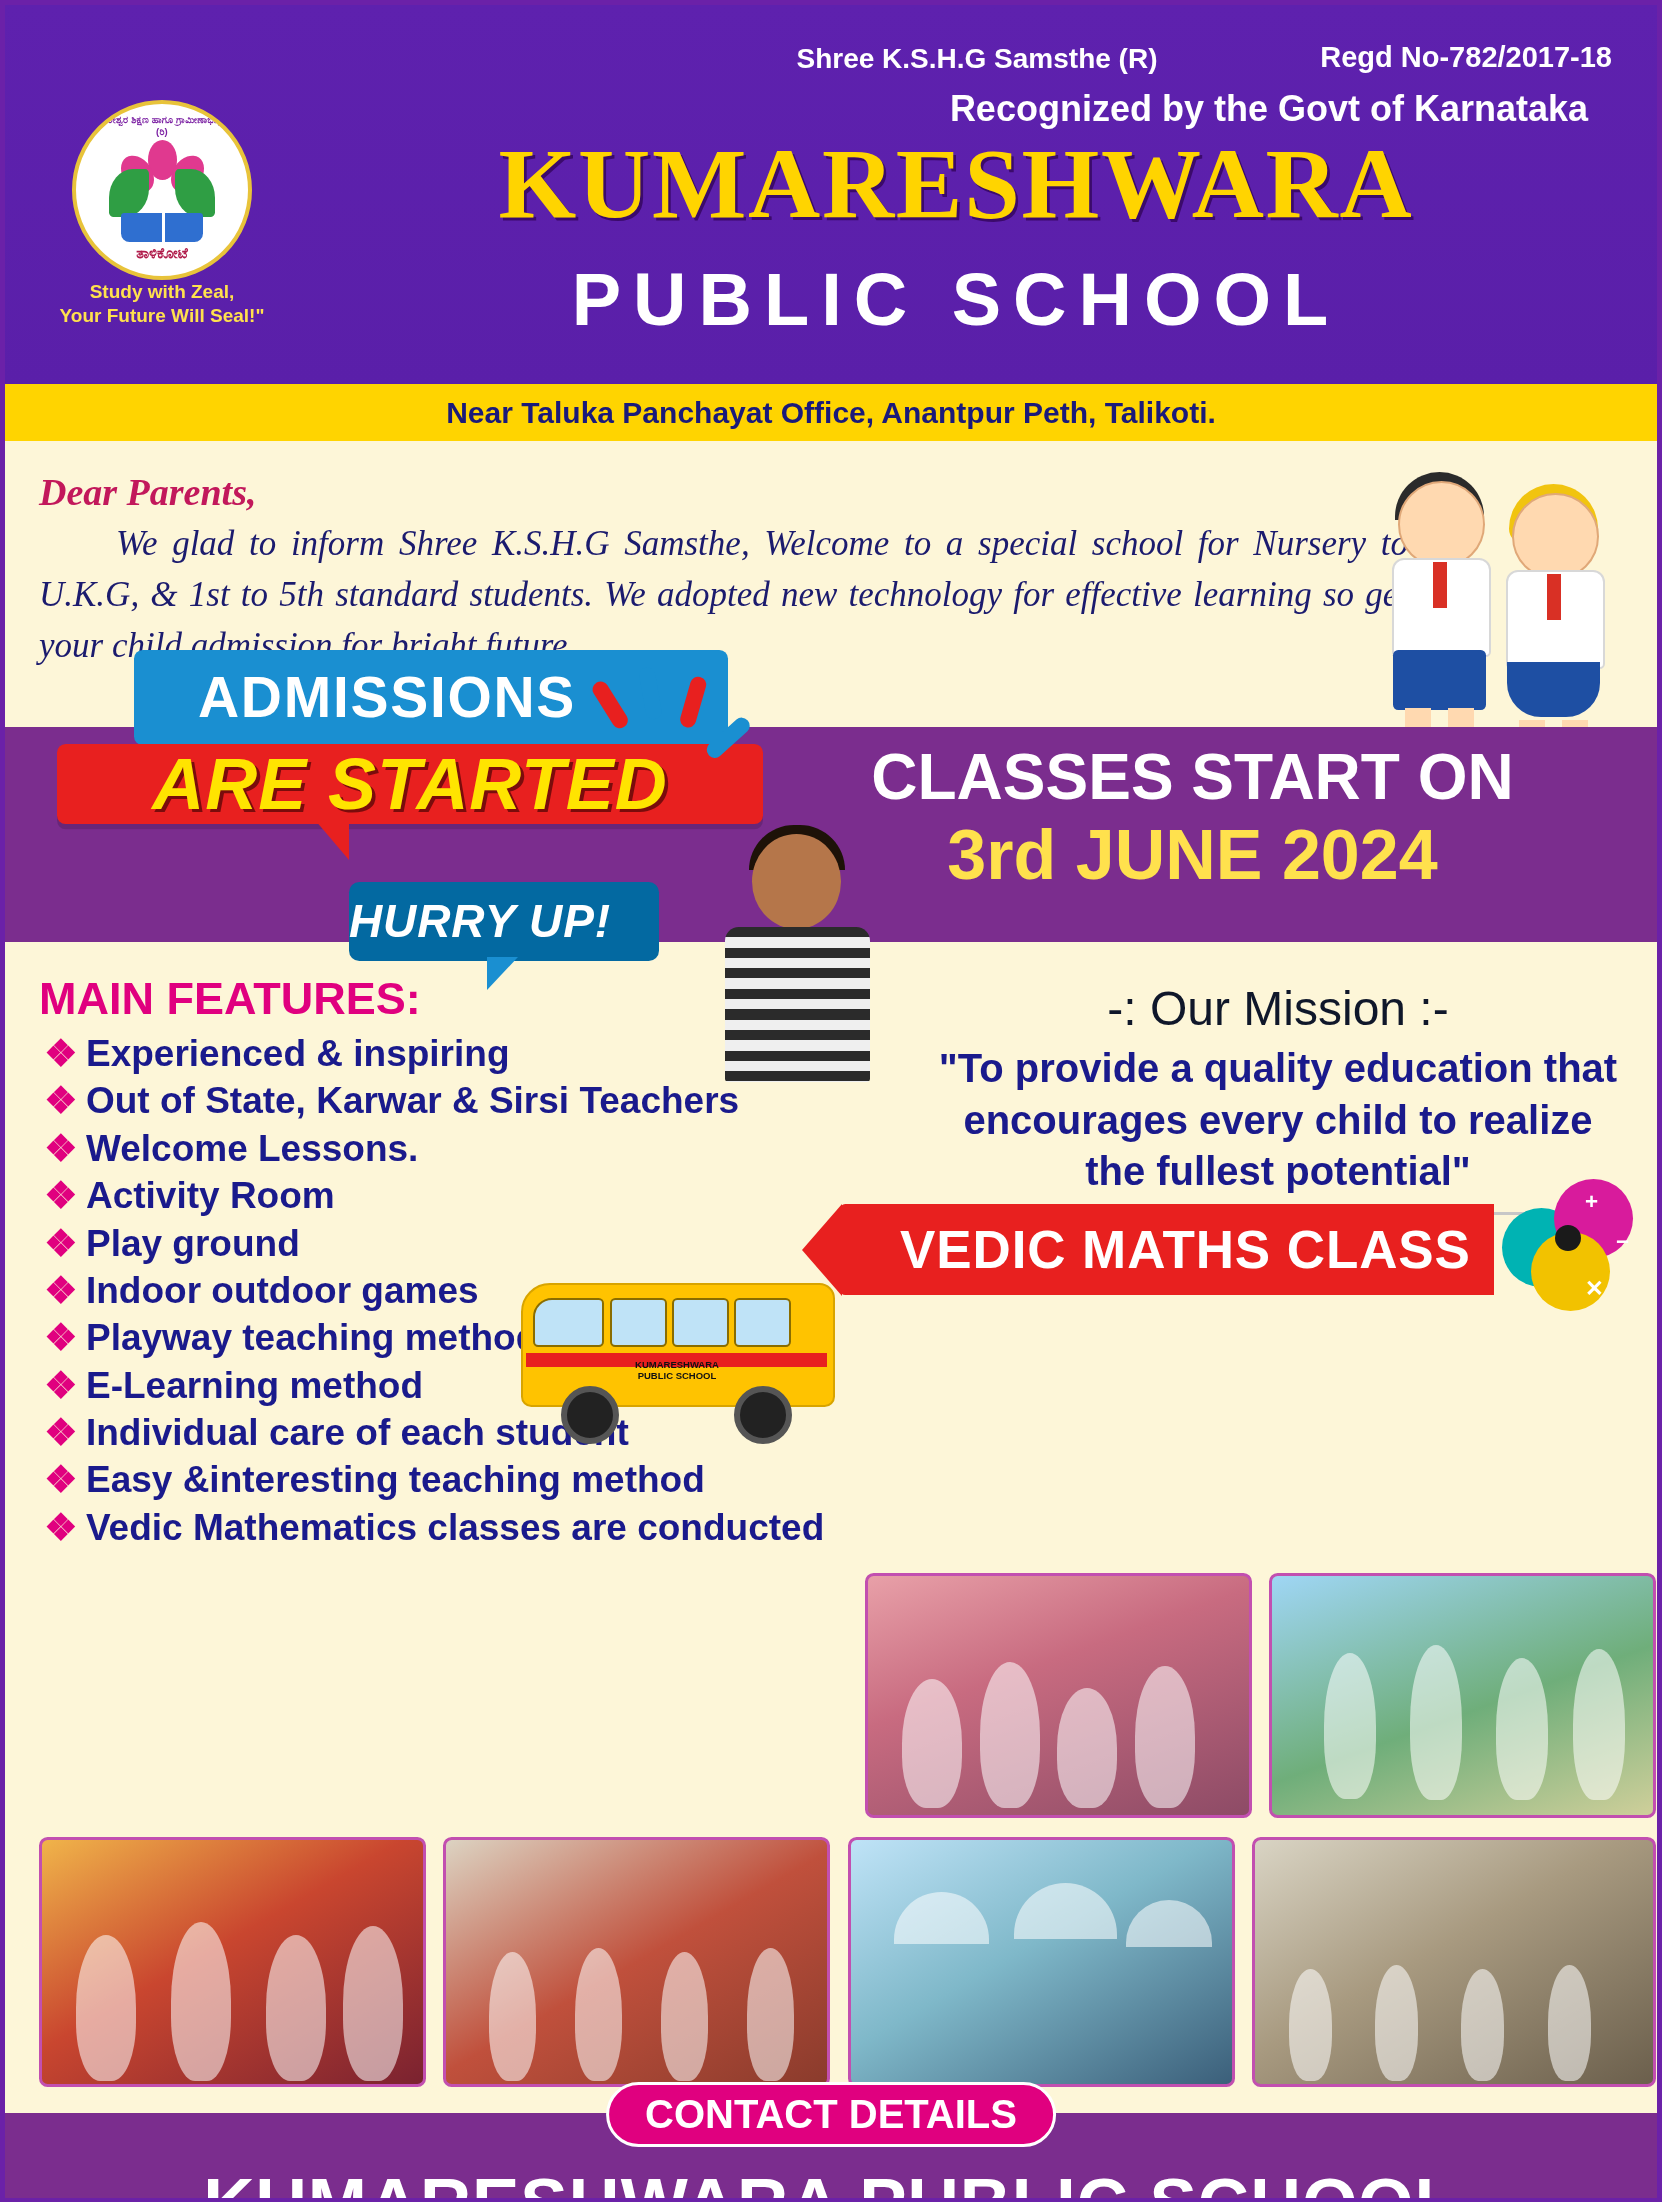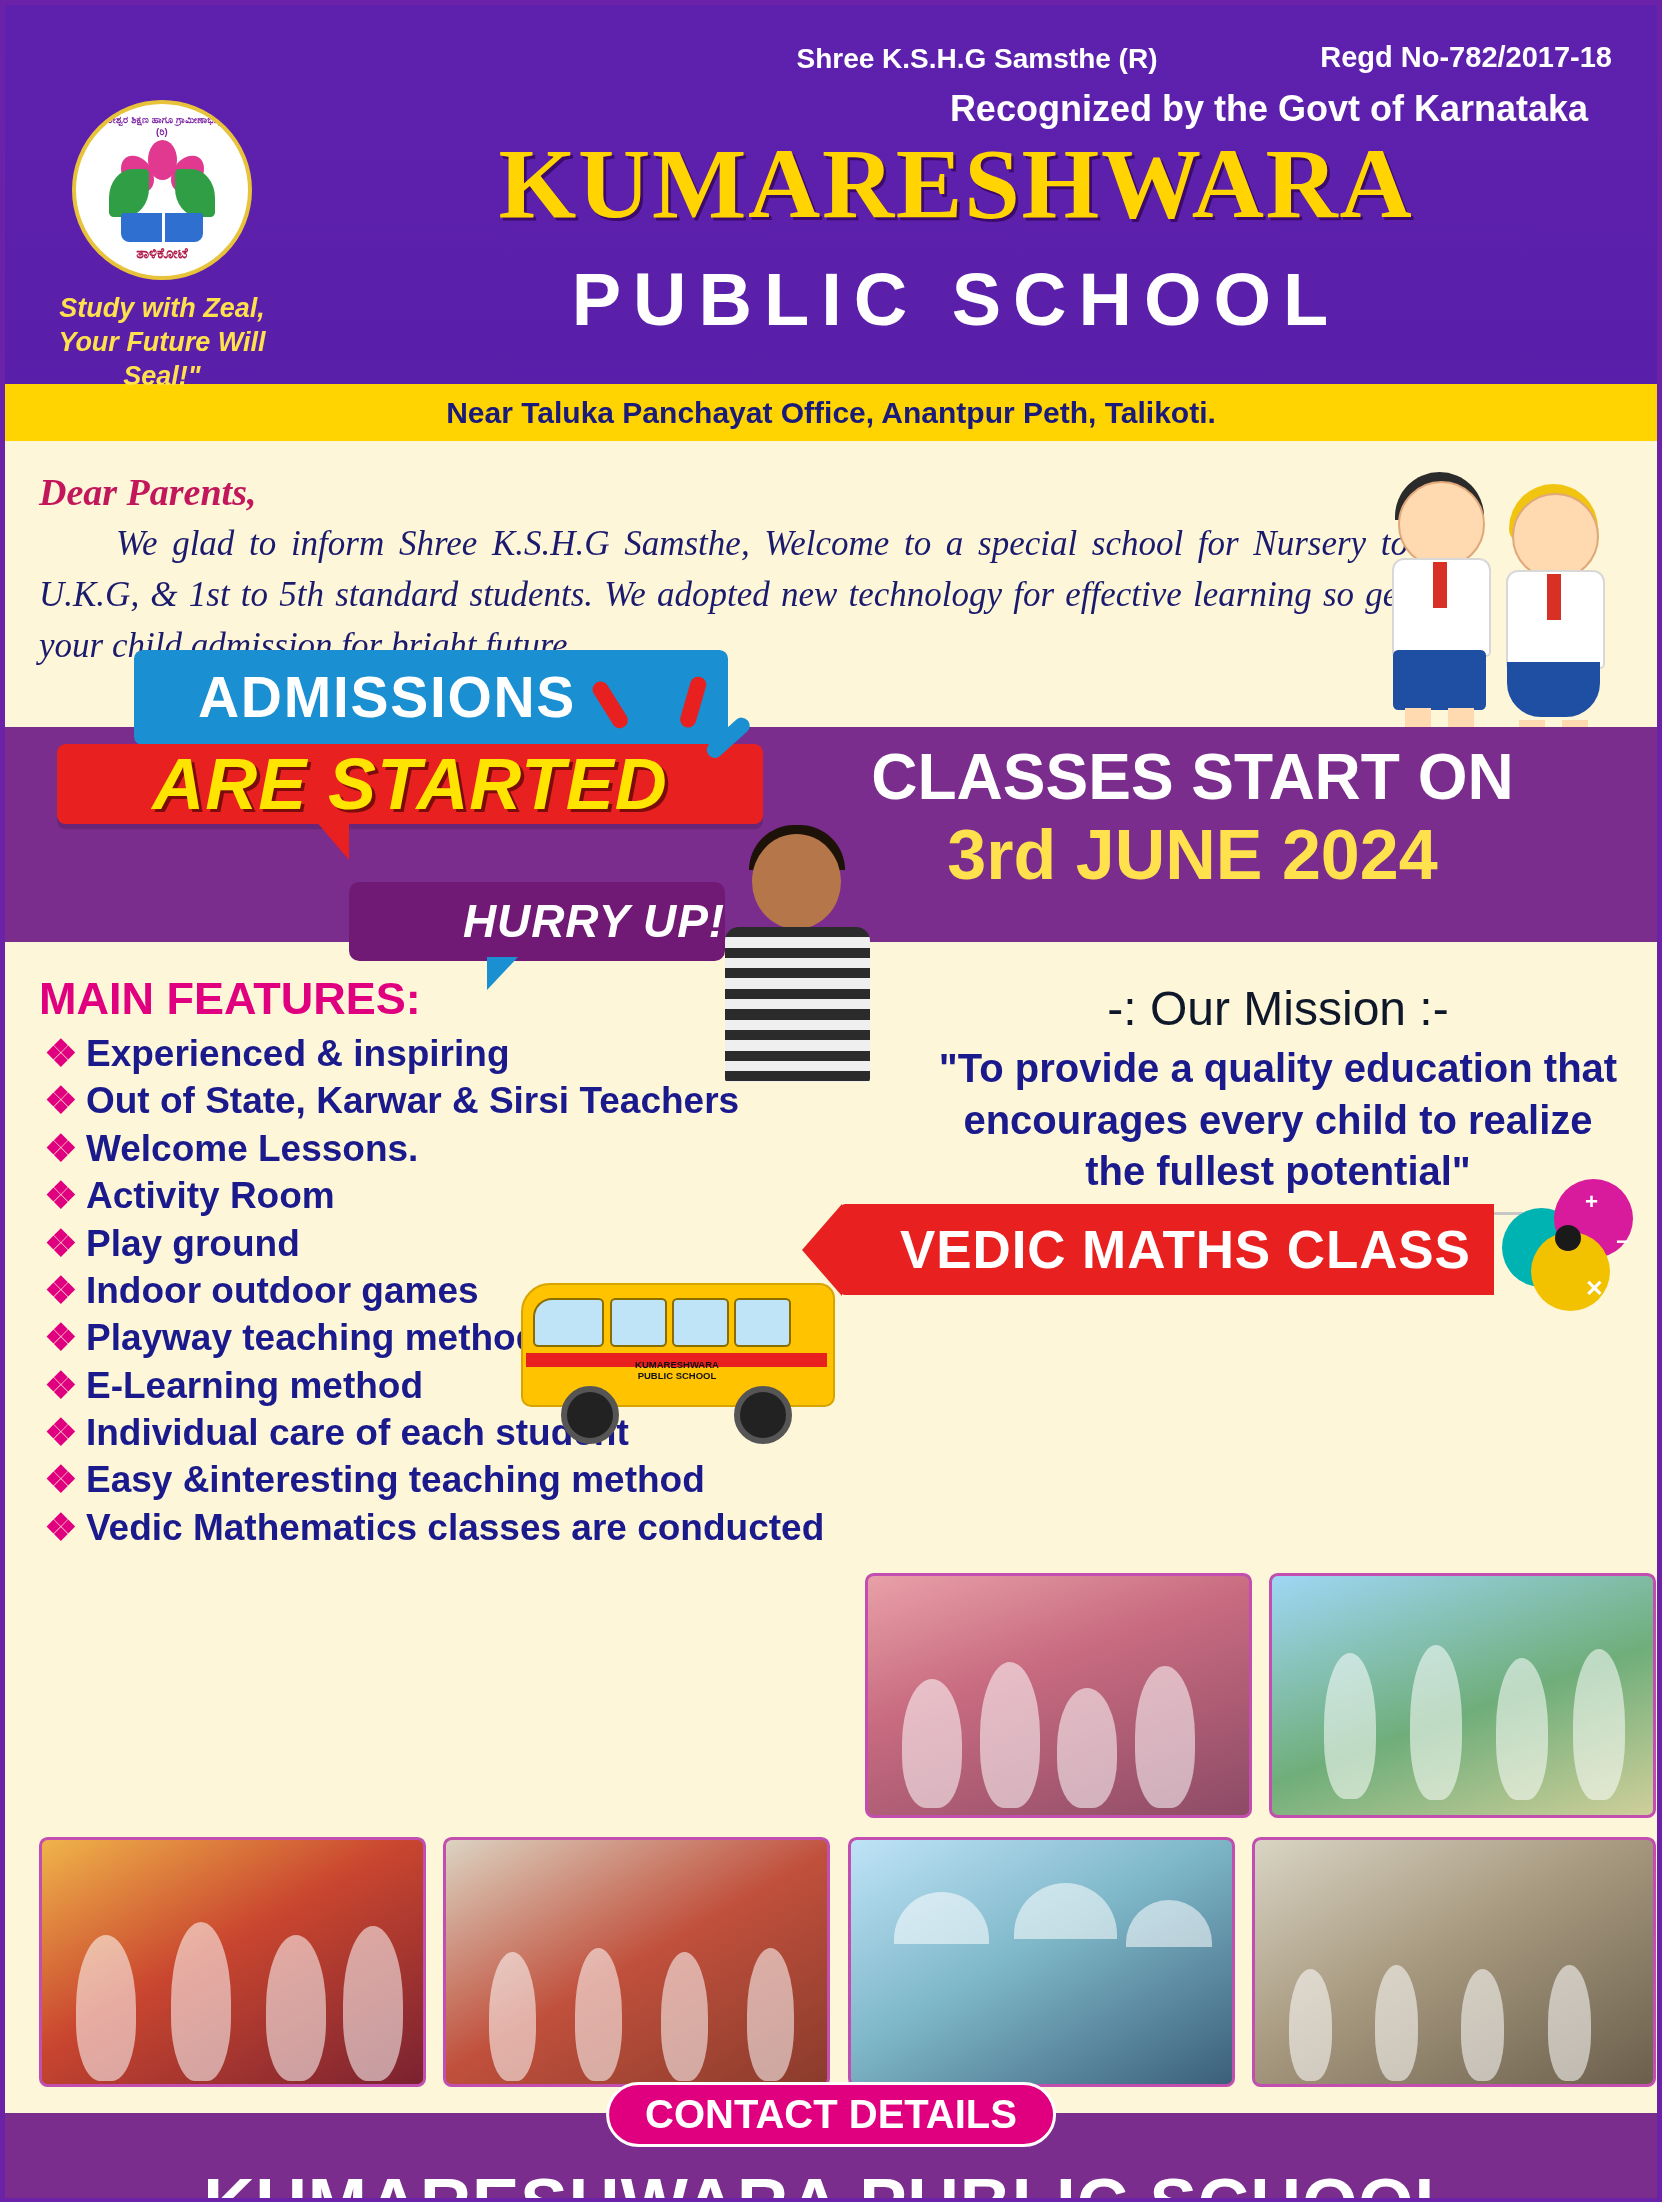--- a/index.html
+++ b/index.html
@@ -109,26 +109,24 @@
   .logo-book:after {
     content: "";
     position: absolute;
     left: 50%;
     top: 0;
     bottom: 0;
     width: 2.6px;
     background: #ffffff;
   }
   .logo-motto {
-    margin-top: 12px;
     color: #ffe14d;
-    font-size: 27px;
+    font-size: 19px;
     font-weight: bold;
     line-height: 1.25;
-    font-style: italic;
   }
 
   .hdr-line1 {
     position: absolute;
     top: 38px;
     left: 361px;
     right: 69px;
     text-align: center;
     color: #ffffff;
     font-size: 28px;
@@ -358,27 +356,27 @@
     left: 258px;
     bottom: -36px;
     border-left: 34px solid transparent;
     border-right: 0 solid transparent;
     border-top: 40px solid #e8201f;
   }
   .hurry {
     position: absolute;
     left: 344px;
     top: 155px;
-    width: 376px;
+    width: 310px;
     height: 79px;
-    background: #701a75;
+    background: #0369a1;
     border-radius: 10.3px;
     display: flex;
     align-items: center;
-    justify-content: flex-end;
+    justify-content: flex-start;
     z-index: 6;
   }
   .hurry span {
     color: #ffffff;
     font-size: 46px;
     font-weight: bold;
     font-style: italic;
     letter-spacing: 0.9px;
   }
   .hurry:after {

